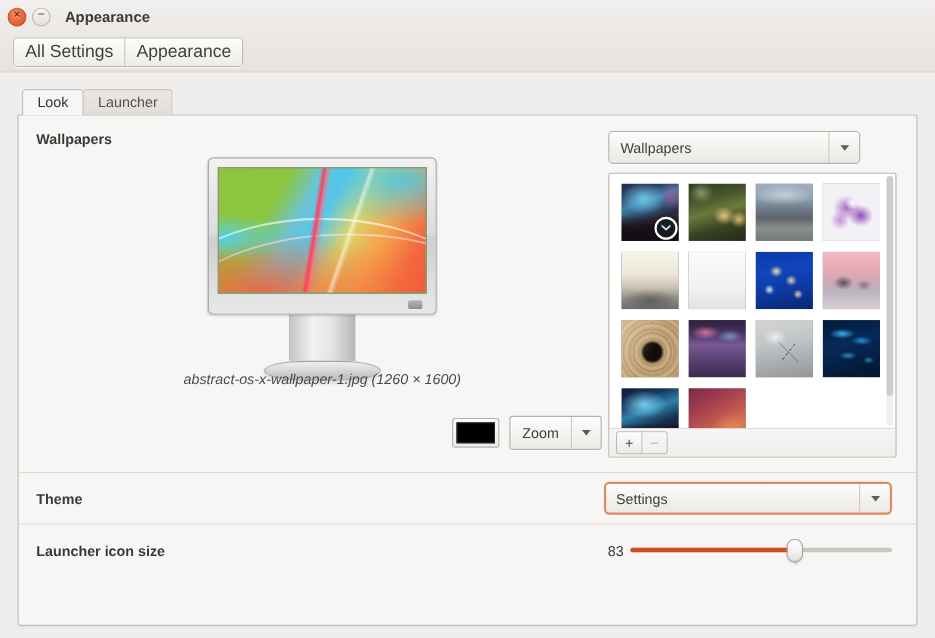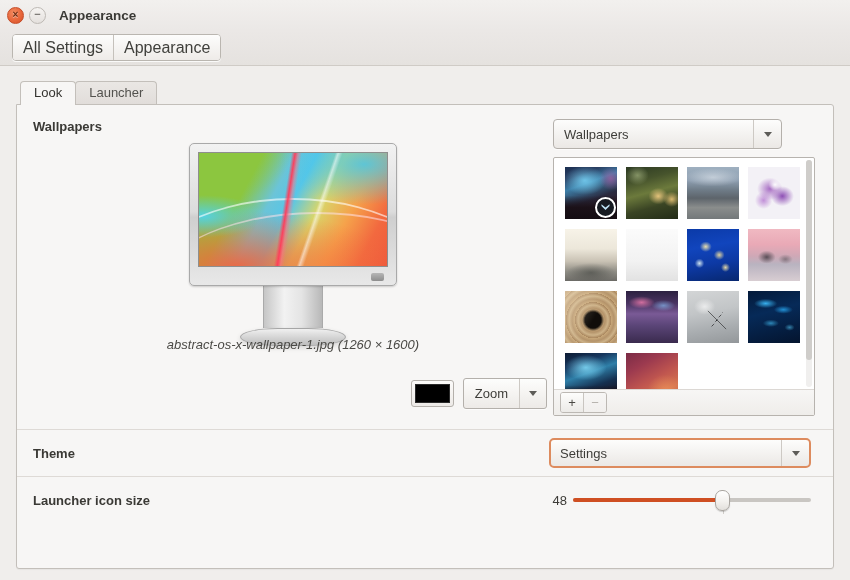--- a/index.html
+++ b/index.html
@@ -738,21 +738,21 @@
         <div class="lbl">Settings</div>
         <div class="arrowcell">
             <span class="caret"></span>
           </div>
       </div>
     </div>
 
     <div class="section divider launcher-section">
       <div class="section-title">Launcher icon size</div>
       <div class="slider-wrap">
-        <div class="slider-value">48</div>
+        <div class="slider-value">83</div>
         <div class="slider-track">
           <div class="rail"></div>
           <div class="fill" style="width: 149.94px; background: rgb(207, 79, 34);"></div>
           <div class="tickmark" style="left: 149.94px;"></div>
           <div class="slider-handle" style="left: 142.44px;"></div>
         </div>
       </div>
     </div>
 
   </div>

